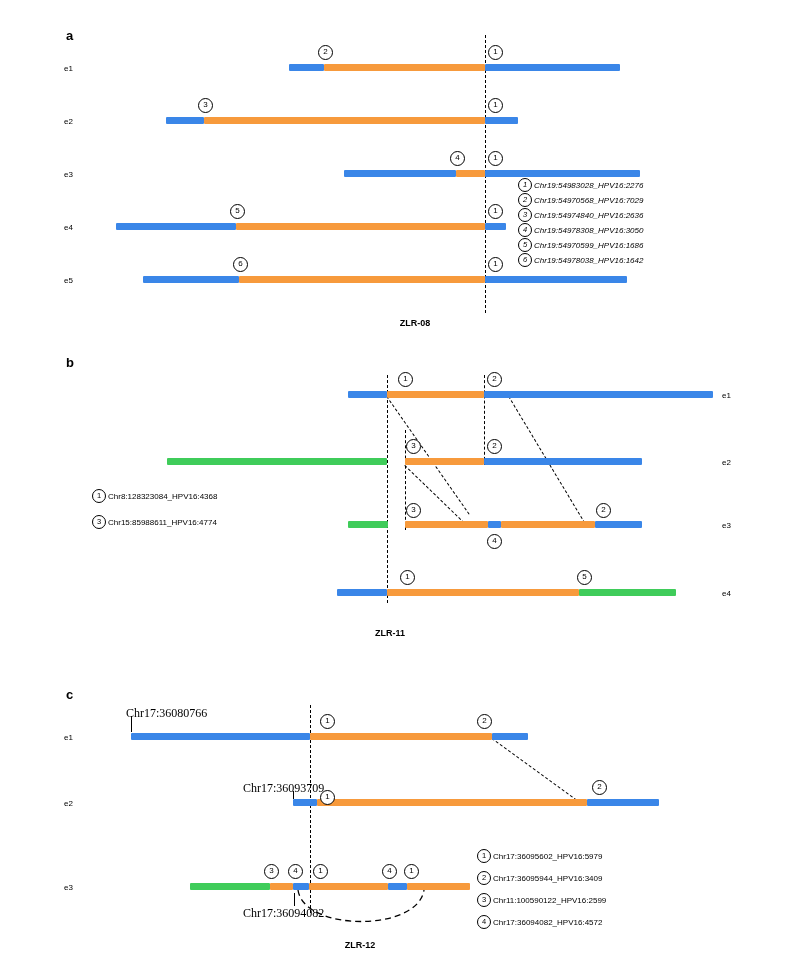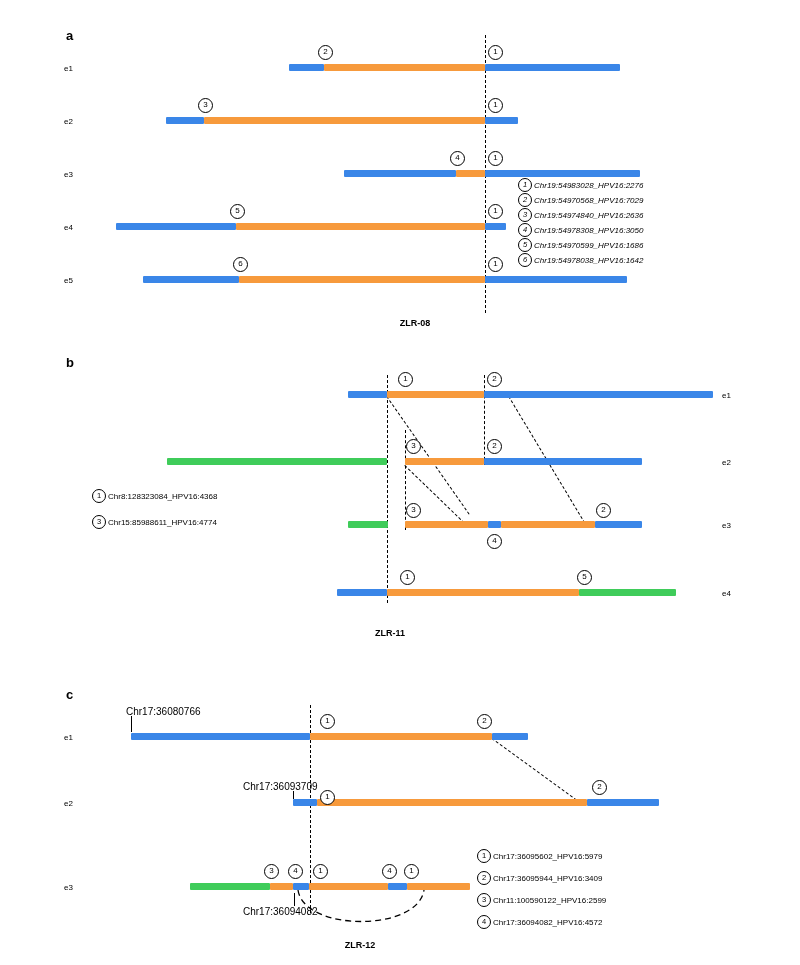--- a/index.html
+++ b/index.html
@@ -77,22 +77,22 @@
     margin-right:2px;
     background:#fff;
   }
   .legend-text{
     display:inline-block;
     vertical-align:middle;
     font-size:8px;
   }
   .coord-label{
     position:absolute;
-    font-size:10px;
-    font-family:Liberation Sans, sans-serif;
+    font-size:12px;
+    font-family:Liberation Serif, serif;
   }
   .arc{position:absolute;}
 </style>
 </head>
 <body>
 
 <div class="panel">
 
   <div class="panel-letter" style="left:66px;top:28px;">a</div>
 

